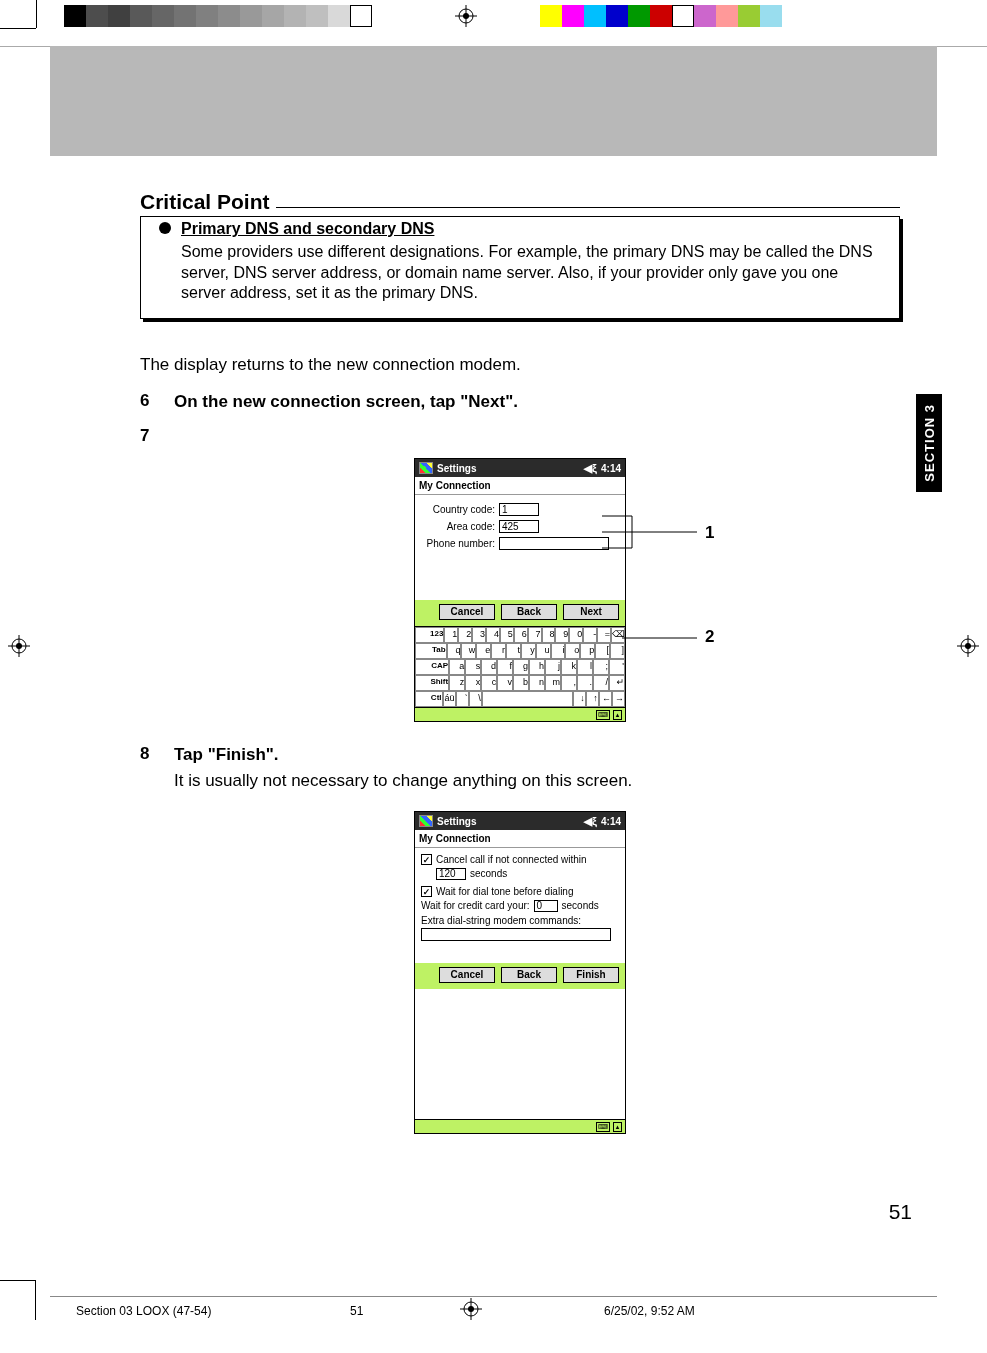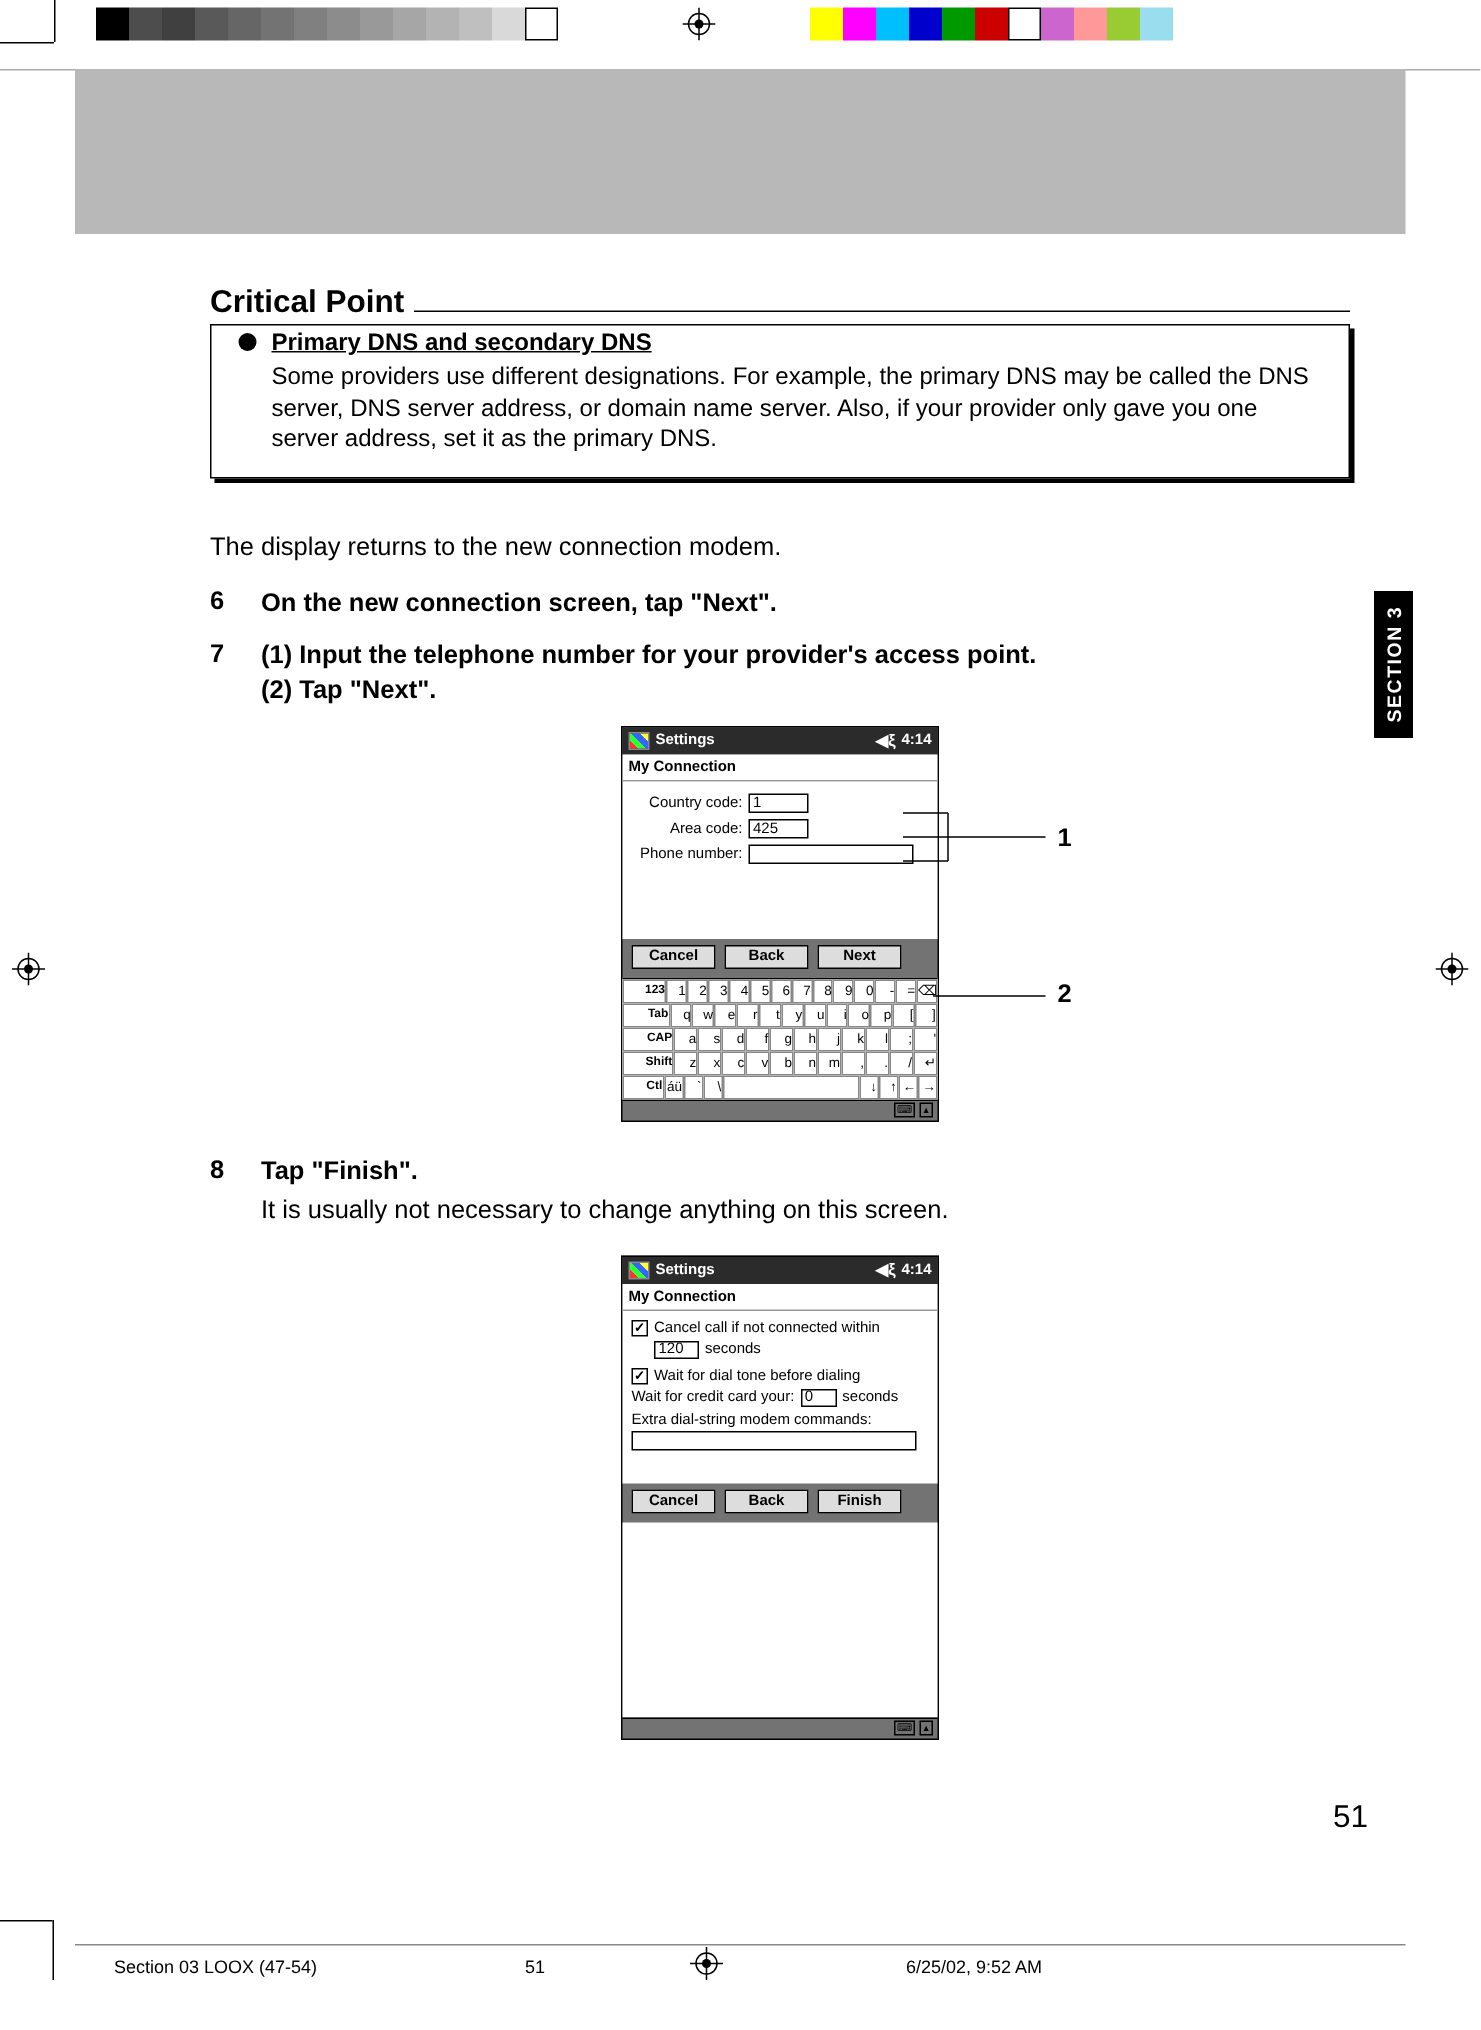--- a/index.html
+++ b/index.html
@@ -124,21 +124,21 @@
     .step-text { font-weight: bold; font-size: 17px; line-height: 1.35; }
     .step-sub { display: block; }
     .step-normal { font-weight: normal; font-size: 17px; }
 
     .fig-wrap { display: flex; justify-content: center; margin: 8px 0 22px 0; position: relative; }
 
     
     .ppc {
       width: 212px;
       border: 1px solid #000;
-      background: #737373;
+      background: #bef264;
       font-size: 10px;
       position: relative;
     }
     .ppc-title {
       background: #2b2b2b;
       color: #fff;
       height: 18px;
       display: flex;
       align-items: center;
       padding: 0 4px;
@@ -170,21 +170,21 @@
       padding: 0 2px;
       line-height: 11px;
       background: #fff;
       flex: 0 0 auto;
     }
     .w40 { width: 40px; }
     .w110 { width: 110px; }
 
     .ppc-buttons {
       display: flex;
-      justify-content: flex-start;
+      justify-content: flex-end;
       padding: 4px 6px 6px 6px;
       gap: 6px;
     }
     .ppc-btn {
       border: 1px solid #000;
       background: #ddd;
       font-size: 10px;
       font-weight: bold;
       width: 56px;
       height: 16px;
@@ -355,24 +355,20 @@
 
   <div class="body-text">The display returns to the new connection modem.</div>
 
   <div class="step-row">
     <div class="step-num">6</div>
     <div class="step-text">On the new connection screen, tap "Next".</div>
   </div>
 
   <div class="step-row">
     <div class="step-num">7</div>
-    <div class="step-text">
-      <span class="step-sub">(1) Input the telephone number for your provider's access point.</span>
-      <span class="step-sub">(2) Tap "Next".</span>
-    </div>
   </div>
 
   <div class="fig-wrap">
     <div class="ppc">
       <div class="ppc-title">
         <div class="ppc-flag"></div>
         <span>Settings</span>
         <span class="spacer"></span>
         <span class="spk">◀ξ</span>
         <span>4:14</span>

